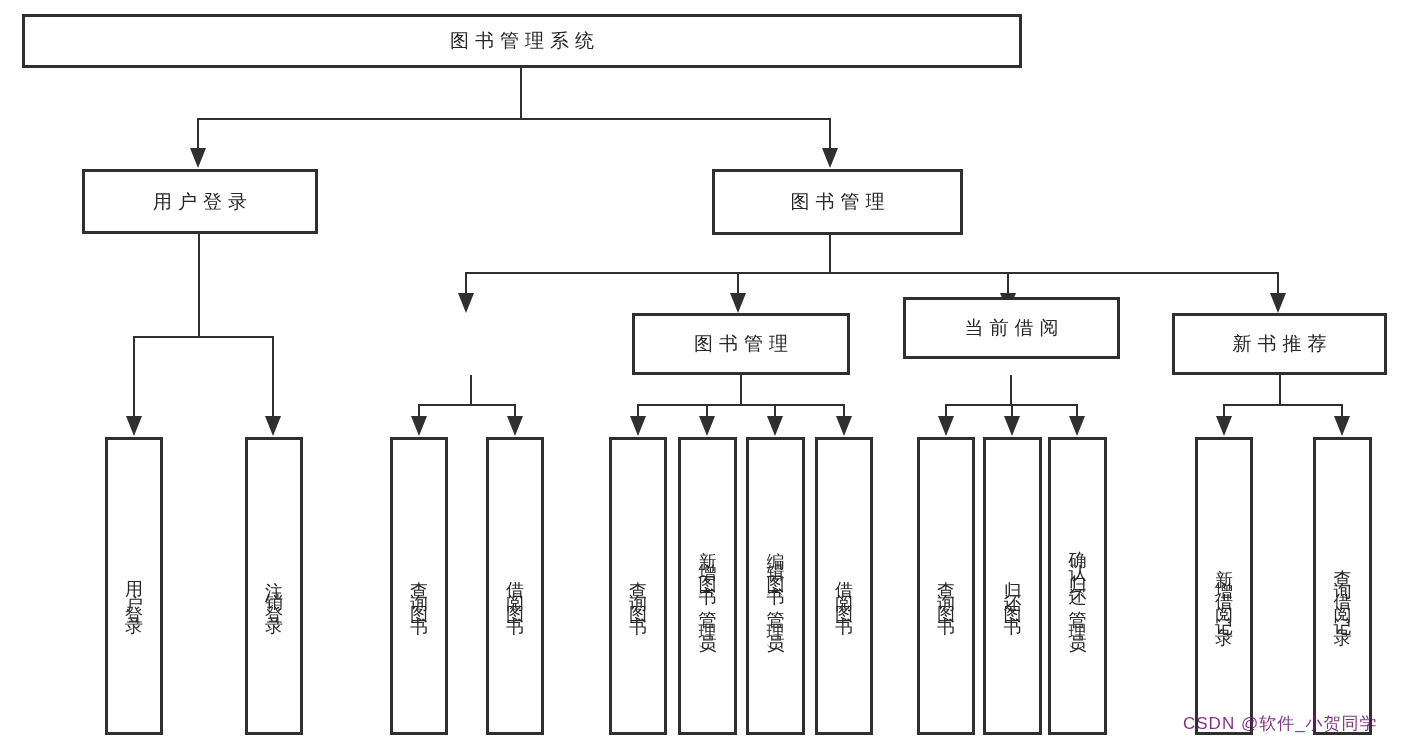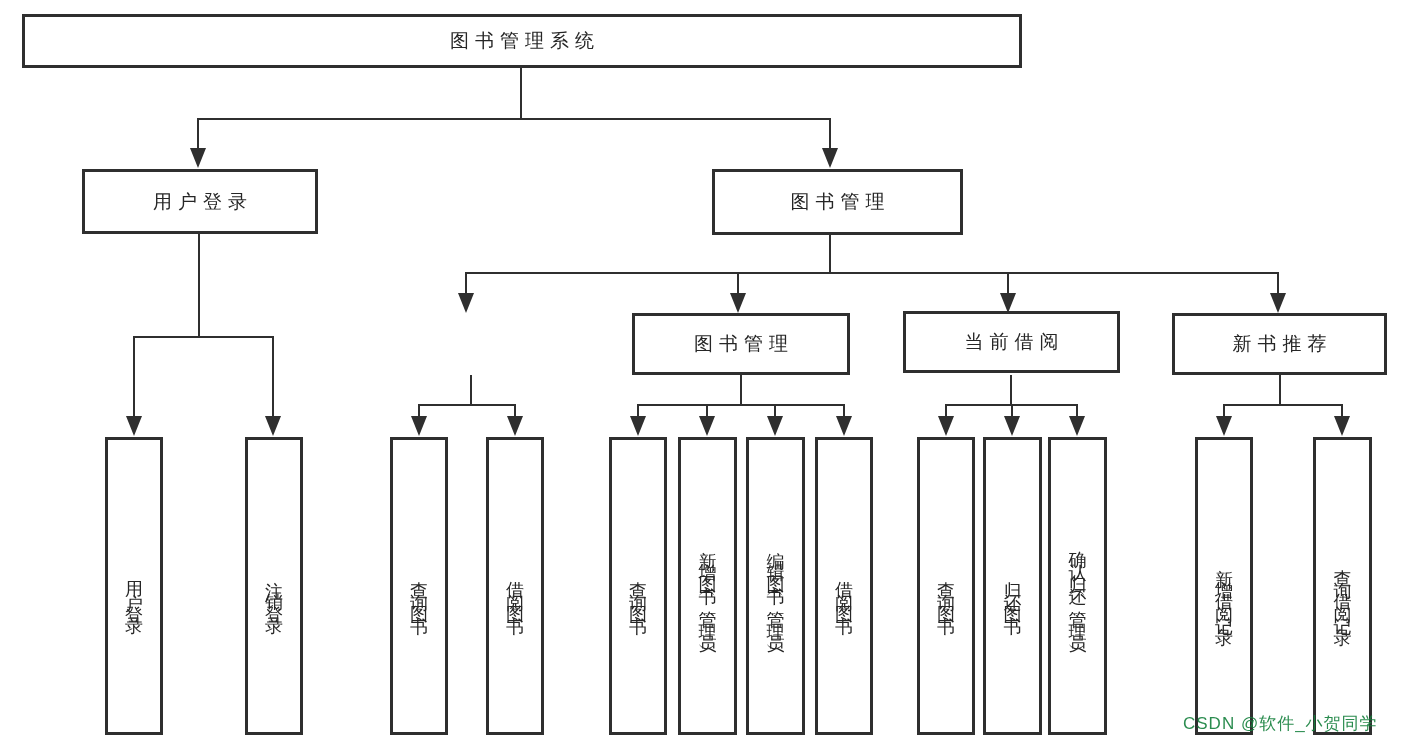--- a/index.html
+++ b/index.html
@@ -37,21 +37,21 @@
     border-left: 8px solid transparent;
     border-right: 8px solid transparent;
     border-top: 20px solid #2f2f2f;
   }
   .watermark {
     position: absolute;
     left: 1183px;
     top: 712px;
     font-size: 17px;
     letter-spacing: 1px;
-    color: #15803d;
+    color: #701a75;
     opacity: 0.9;
     z-index: 5;
     white-space: nowrap;
   }
 </style>
 </head>
 <body>
 
 <div class="diagram">
 
@@ -87,21 +87,21 @@
   <div class="vline" style="left:737px; top:272px; height:24px;"></div>
   <div class="ah" style="left:730px; top:293px;"></div>
   <div class="vline" style="left:1007px; top:272px; height:24px;"></div>
   <div class="ah" style="left:1000px; top:293px;"></div>
   <div class="vline" style="left:1277px; top:272px; height:24px;"></div>
   <div class="ah" style="left:1270px; top:293px;"></div>
 
   <div class="box h" style="left:632px; top:313px; width:218px; height:62px;">
     <span>图书管理</span>
   </div>
-  <div class="box h" style="left:903px; top:311px; width:217px; height:62px;">
+  <div class="box h" style="left:903px; top:297px; width:217px; height:62px;">
     <span>当前借阅</span>
   </div>
   <div class="box h" style="left:1172px; top:313px; width:215px; height:62px;">
     <span>新书推荐</span>
   </div>
 
   <div class="vline" style="left:470px; top:375px; height:31px;"></div>
   <div class="hline" style="left:418px; top:404px; width:98px;"></div>
   <div class="vline" style="left:418px; top:404px; height:16px;"></div>
   <div class="ah" style="left:411px; top:416px;"></div>

